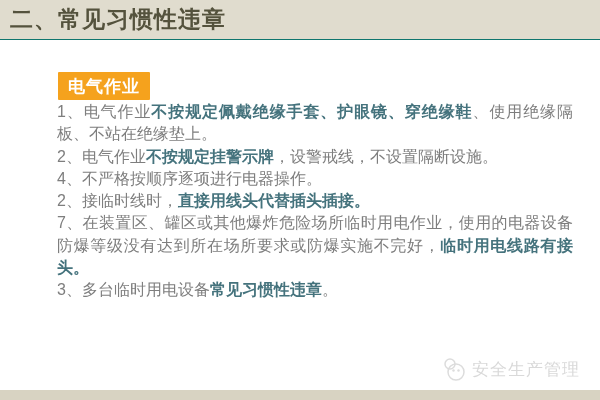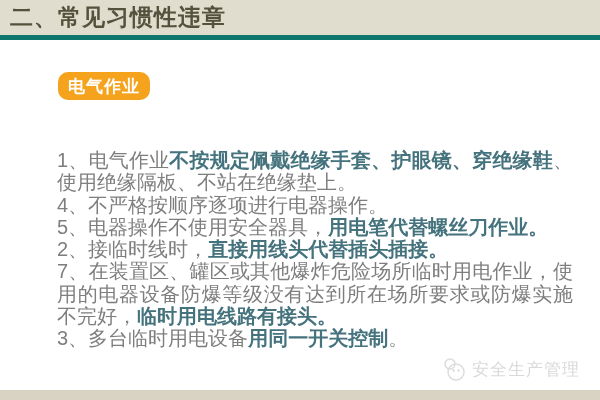--- a/index.html
+++ b/index.html
@@ -2,37 +2,36 @@
 <html style="--header-bg: #e0dcce; --header-text: #54523d; --badge-bg: #f5a21d; --badge-text: #ffffff; --body-text: #7e7e7e; --highlight: #45737d; --footer-bg: #d8d3c2; --watermark-text: #d9d9d9;"><head>
 <meta charset="utf-8">
 <style>
   html,body{margin:0;padding:0;}
   .slide{
     position:relative;width:600px;height:400px;background:#ffffff;overflow:hidden;
     font-family:"Liberation Sans","DejaVu Sans",sans-serif;
   }
   .header{
     position:absolute;left:0;top:0;width:600px;height:40px;
-    background:var(--header-bg);border-bottom:5px solid #0f766e;
+    background:var(--header-bg);border-bottom:1px solid #0f766e;
     display:flex;align-items:center;box-sizing:border-box;padding-left:10px;
   }
   .title{
     font-size:23px;font-weight:bold;color:var(--header-text);letter-spacing:1px;
   }
   .badge{
     position:absolute;left:58px;top:72px;height:28px;
     background:var(--badge-bg);color:var(--badge-text);
     display:inline-flex;align-items:center;justify-content:center;
-    padding:0 10px;border-radius:10px;font-size:17px;font-weight:bold;letter-spacing:1px;
+    padding:0 10px;border-radius:1px;font-size:17px;font-weight:bold;letter-spacing:1px;
   }
   .list{
     position:absolute;left:57px;top:101px;width:516px;
-    font-size:20px;line-height:22.3px;color:var(--body-text);
+    font-size:16px;line-height:22.3px;color:var(--body-text);
     text-align:justify;
-    margin-top:48px;
   }
   .list p{margin:0;padding:0;}
   .hl{color:var(--highlight);font-weight:bold;}
   .footer{
     position:absolute;left:0;bottom:0;width:600px;height:10px;background:var(--footer-bg);
   }
   .watermark{
     position:absolute;right:20px;bottom:18px;display:flex;align-items:center;gap:5px;
     color:var(--watermark-text);font-size:17px;letter-spacing:1px;
   }
@@ -46,25 +45,25 @@
   <div class="header">
     <span class="title">二、常见习惯性违章</span>
   </div>
 
   <div class="badge">
     <span>电气作业</span>
   </div>
 
   <div class="list">
       <p><span class="normal">1、电气作业</span><span class="hl">不按规定佩戴绝缘手套、护眼镜、穿绝缘鞋</span><span class="normal">、使用绝缘隔板、不站在绝缘垫上。</span></p>
+      <p><span class="normal">2、电气作业</span><span class="hl">不按规定挂警示牌</span><span class="normal">，设警戒线，不设置隔断设施。</span></p>
       <p><span class="normal">4、不严格按顺序逐项进行电器操作。</span></p>
-      <p><span class="normal">5、电器操作不使用安全器具，</span><span class="hl">用电笔代替螺丝刀作业。</span></p>
       <p><span class="normal">2、接临时线时，</span><span class="hl">直接用线头代替插头插接。</span></p>
       <p><span class="normal">7、在装置区、罐区或其他爆炸危险场所临时用电作业，使用的电器设备防爆等级没有达到所在场所要求或防爆实施不完好，</span><span class="hl">临时用电线路有接头。</span></p>
-      <p><span class="normal">3、多台临时用电设备</span><span class="hl">用同一开关控制</span><span class="normal">。</span></p>
+      <p><span class="normal">3、多台临时用电设备</span><span class="hl">常见习惯性违章</span><span class="normal">。</span></p>
     </div>
 
   <div class="watermark">
     <svg class="wm-logo" viewBox="0 0 26 26">
       <circle cx="9" cy="8" r="5" fill="none" stroke="#dcdcdc" stroke-width="1.5"></circle>
       <circle cx="15" cy="16" r="8" fill="none" stroke="#dcdcdc" stroke-width="1.5"></circle>
       <circle cx="12.5" cy="14.5" r="1.2" fill="#dcdcdc"></circle>
       <circle cx="17.5" cy="14.5" r="1.2" fill="#dcdcdc"></circle>
     </svg>
     <span>安全生产管理</span>

